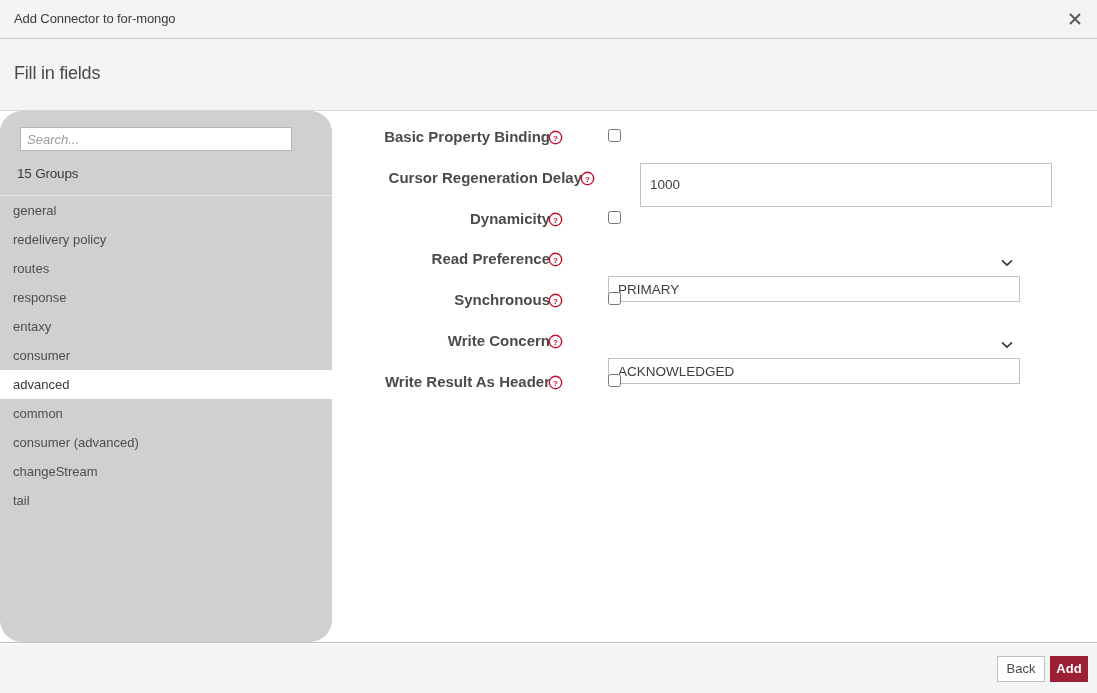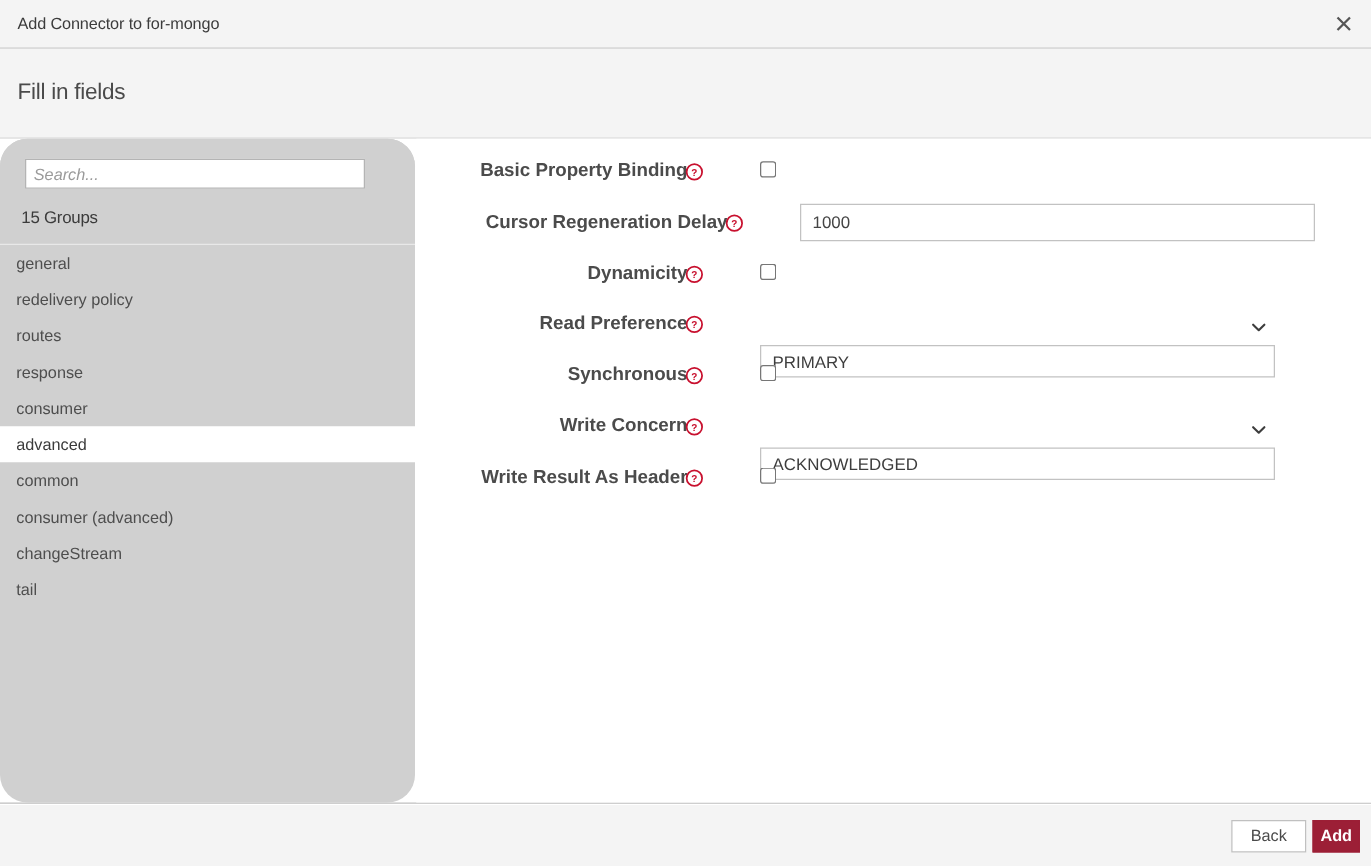--- a/index.html
+++ b/index.html
@@ -182,21 +182,21 @@
     width: 13px;
     height: 13px;
     margin: 0;
     cursor: pointer;
   }
   .ctrl-text {
     position: absolute;
     left: 275px;
     top: 0px;
     width: 412px;
-    height: 30px;
+    height: 44px;
     box-sizing: border-box;
     border: 1px solid #c2c2c2;
     background: #ffffff;
     padding: 0 9px;
     font-family: "Liberation Sans", sans-serif;
     font-size: 13.5px;
     color: #444;
     outline: none;
   }
   .ctrl-select {
@@ -248,21 +248,21 @@
     height: 26px;
     font-family: "Liberation Sans", sans-serif;
     font-size: 13px;
     cursor: pointer;
     box-sizing: border-box;
     padding: 0;
     line-height: 24px;
   }
   .btn-back {
     right: 52px;
-    width: 60px;
+    width: 48px;
     background: #ffffff;
     border: 1px solid #c0c0c0;
     color: #4a4a4a;
   }
   .btn-add {
     right: 9px;
     width: 38px;
     background: #9c1f36;
     border: 1px solid #9c1f36;
     color: #ffffff;
@@ -292,20 +292,21 @@
   <div class="sidebar">
     <div class="sidebar-head">
       <input class="search-input" type="text" placeholder="Search..." style="">
       <div class="groups-count">15 Groups</div>
     </div>
     <ul class="group-list" id="group-list">
         <li class="group-item">general</li>
         <li class="group-item">redelivery policy</li>
         <li class="group-item">routes</li>
         <li class="group-item">response</li>
+        <li class="group-item">entaxy</li>
         <li class="group-item">consumer</li>
         <li class="group-item selected">advanced</li>
         <li class="group-item">common</li>
         <li class="group-item">consumer (advanced)</li>
         <li class="group-item">changeStream</li>
         <li class="group-item">tail</li>
       </ul>
   </div>
 
   <div class="form-panel" id="form-panel">

